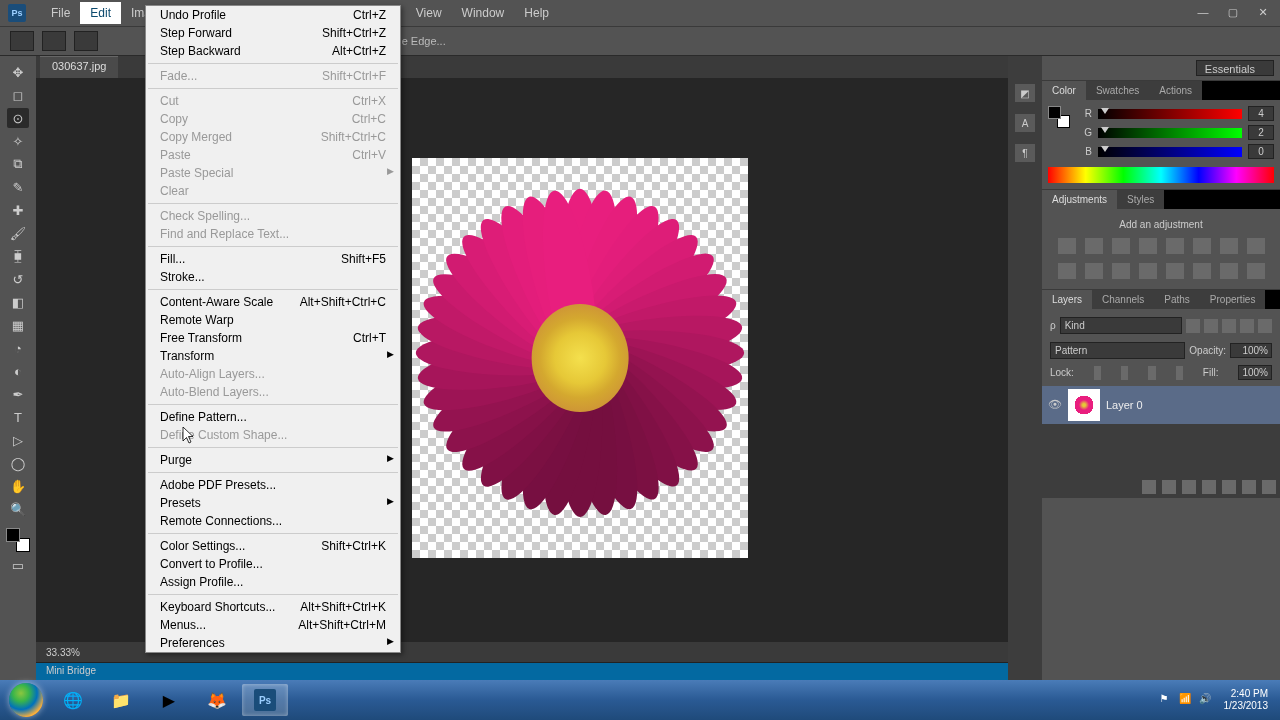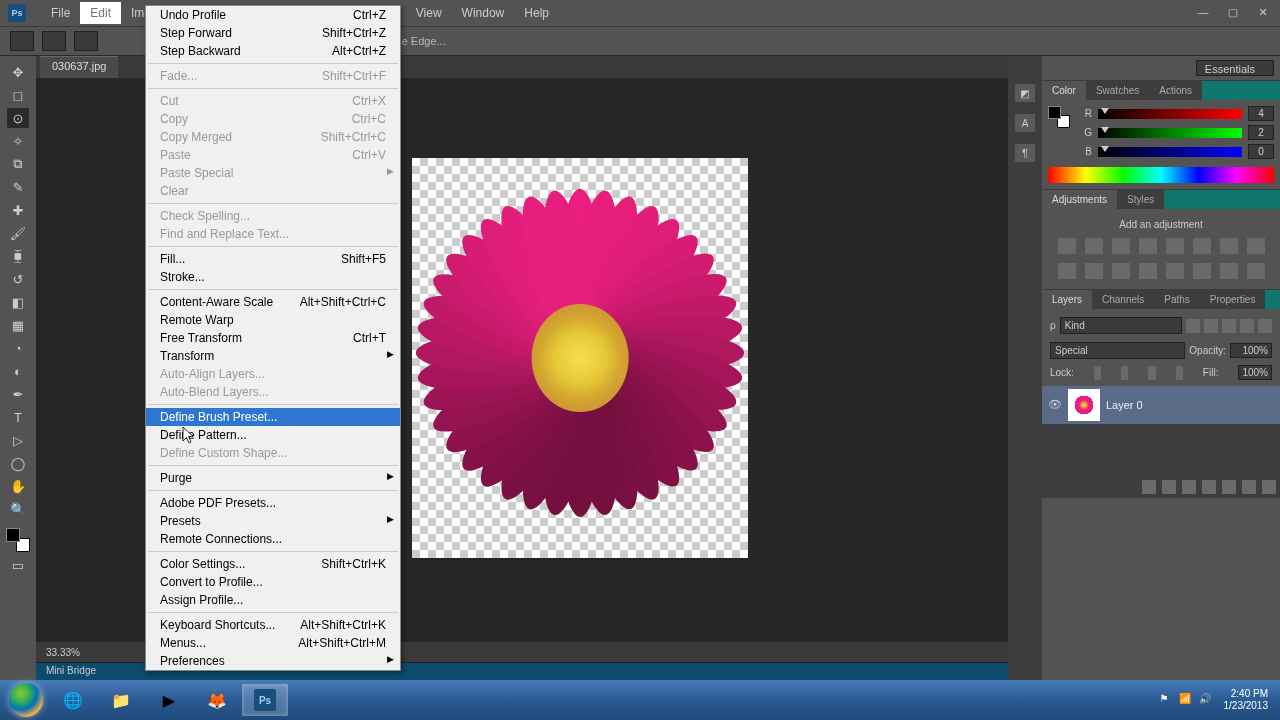--- a/index.html
+++ b/index.html
@@ -3,21 +3,21 @@
 <meta charset="utf-8">
 <style>
 * { margin: 0; padding: 0; box-sizing: border-box; font-family: "Segoe UI", Tahoma, sans-serif; }
 body { background: #000; width: 1280px; height: 720px; overflow: hidden; position: relative; }
 
 .window { position: absolute; top: 0; left: 0; width: 1280px; height: 680px; background: #535353; }
 
 .menubar { height: 26px; background: #535353; display: flex; align-items: center; padding: 0 8px; color: #ccc; font-size: 12px; }
 .ps-logo { width: 18px; height: 18px; background: #1a4d7a; color: #9ccfff; font-size: 9px; font-weight: bold; display: flex; align-items: center; justify-content: center; margin-right: 15px; border-radius: 2px; }
 .menubar-item { padding: 4px 10px; cursor: pointer; }
-.menubar-item.active { background: #fff; color: #737373; }
+.menubar-item.active { background: #fff; color: #0c4a6e; }
 .window-controls { margin-left: auto; display: flex; gap: 12px; }
 .win-btn { width: 18px; height: 14px; color: #ccc; font-size: 11px; text-align: center; cursor: pointer; }
 
 .optbar { height: 30px; background: #535353; border-top: 1px solid #3a3a3a; border-bottom: 1px solid #2a2a2a; display: flex; align-items: center; padding: 0 10px; gap: 8px; color: #ccc; font-size: 11px; }
 .opt-icon { width: 24px; height: 20px; background: #3a3a3a; border: 1px solid #222; }
 .opt-group { padding-left: 270px; color: #bbb; }
 
 .main { display: flex; height: calc(100% - 56px); }
 
 .toolbar { width: 36px; background: #535353; padding-top: 6px; display: flex; flex-direction: column; align-items: center; gap: 3px; }
@@ -30,35 +30,35 @@
 .canvas-area { flex: 1; background: #262626; display: flex; flex-direction: column; position: relative; }
 .doc-tabs { height: 22px; background: #3a3a3a; display: flex; padding-left: 4px; }
 .doc-tab { background: #4a4a4a; color: #ddd; font-size: 11px; padding: 3px 12px; border-top: 1px solid #666; }
 .canvas-wrap { flex: 1; display: flex; align-items: flex-start; justify-content: center; padding-top: 80px; }
 .canvas { width: 336px; height: 400px; position: relative;
   background-image: linear-gradient(45deg,#ccc 25%,transparent 25%),linear-gradient(-45deg,#ccc 25%,transparent 25%),linear-gradient(45deg,transparent 75%,#ccc 75%),linear-gradient(-45deg,transparent 75%,#ccc 75%);
   background-size: 16px 16px; background-position: 0 0,0 8px,8px -8px,-8px 0; background-color: #fff; margin-left: 116px; }
 .flower { position: absolute; top: 5%; left: 2%; width: 96%; height: 90%; }
 
 .zoom-status { height: 20px; background: #3a3a3a; color: #ccc; font-size: 10px; display: flex; align-items: center; padding: 0 10px; }
-.mini-bridge { height: 18px; background: #0c4a6e; border-top: 1px solid #222; color: #ccc; font-size: 10px; padding: 2px 10px; }
+.mini-bridge { height: 18px; background: #0369a1; border-top: 1px solid #222; color: #ccc; font-size: 10px; padding: 2px 10px; }
 
 .dropdown { position: absolute; top: 5px; left: 145px; width: 256px; background: #f0f0f0; border: 1px solid #888; box-shadow: 2px 2px 5px rgba(0,0,0,0.4); font-size: 12px; z-index: 100; }
 .dd-item { padding: 2px 14px 2px 14px; display: flex; justify-content: space-between; cursor: pointer; position: relative; }
 .dd-item.disabled { color: #999; }
 .dd-item.highlight { background: #2e77d0; color: #fff; }
 .dd-item .arrow { position: absolute; right: 6px; font-size: 9px; }
 .dd-sep { height: 1px; background: #ccc; margin: 3px 2px; }
 
 .right-panels { width: 238px; background: #535353; display: flex; flex-direction: column; font-size: 11px; color: #ccc; }
 .workspace-sel { height: 24px; display: flex; justify-content: flex-end; padding: 4px 6px; }
 .ws-dd { background: #3a3a3a; color: #ccc; padding: 2px 18px 2px 8px; border: 1px solid #222; font-size: 11px; }
 
 .panel { background: #535353; border-top: 1px solid #3a3a3a; }
-.panel-tabs { display: flex; background: #0f766e; }
+.panel-tabs { display: flex; background: #000000; }
 .ptab { padding: 4px 10px; font-size: 10px; background: #3d3d3d; color: #aaa; cursor: pointer; }
 .ptab.active { background: #535353; color: #ddd; }
 .panel-body { padding: 6px; }
 
 .color-row { display: flex; align-items: center; gap: 6px; margin-bottom: 4px; }
 .color-label { width: 12px; text-align: right; font-size: 10px; }
 .slider-r { flex: 1; height: 10px; background: linear-gradient(to right, #000, #f00); position: relative; }
 .slider-g { flex: 1; height: 10px; background: linear-gradient(to right, #000, #0f0); position: relative; }
 .slider-b { flex: 1; height: 10px; background: linear-gradient(to right, #000, #00f); position: relative; }
 .slider-r::after,.slider-g::after,.slider-b::after { content:""; position:absolute; left:2%; top:-1px; width:0; height:0; border-left:4px solid transparent; border-right:4px solid transparent; border-top:6px solid #ccc; }
@@ -311,21 +311,21 @@
           <div class="layer-options">
             <span>ρ</span>
             <div class="blend-dd">Kind</div>
             <div class="lock-ic"></div>
             <div class="lock-ic"></div>
             <div class="lock-ic"></div>
             <div class="lock-ic"></div>
             <div class="lock-ic"></div>
           </div>
           <div class="layer-options">
-            <div class="blend-dd">Special</div>
+            <div class="blend-dd">Pattern</div>
             <span>Opacity:</span>
             <div class="pct-box">100%</div>
           </div>
           <div class="lock-row">
             <span>Lock:</span>
             <div class="lock-ic"></div>
             <div class="lock-ic"></div>
             <div class="lock-ic"></div>
             <div class="lock-ic"></div>
             <span style="margin-left:auto;">Fill:</span>
@@ -428,23 +428,20 @@
       <span>Transform</span>
       <span class="arrow">▶</span>
     </div>
     <div class="dd-item disabled">
       <span>Auto-Align Layers...</span>
     </div>
     <div class="dd-item disabled">
       <span>Auto-Blend Layers...</span>
     </div>
     <div class="dd-sep"></div>
-    <div class="dd-item highlight">
-      <span>Define Brush Preset...</span>
-    </div>
     <div class="dd-item">
       <span>Define Pattern...</span>
     </div>
     <div class="dd-item disabled">
       <span>Define Custom Shape...</span>
     </div>
     <div class="dd-sep"></div>
     <div class="dd-item">
       <span>Purge</span>
       <span class="arrow">▶</span>

